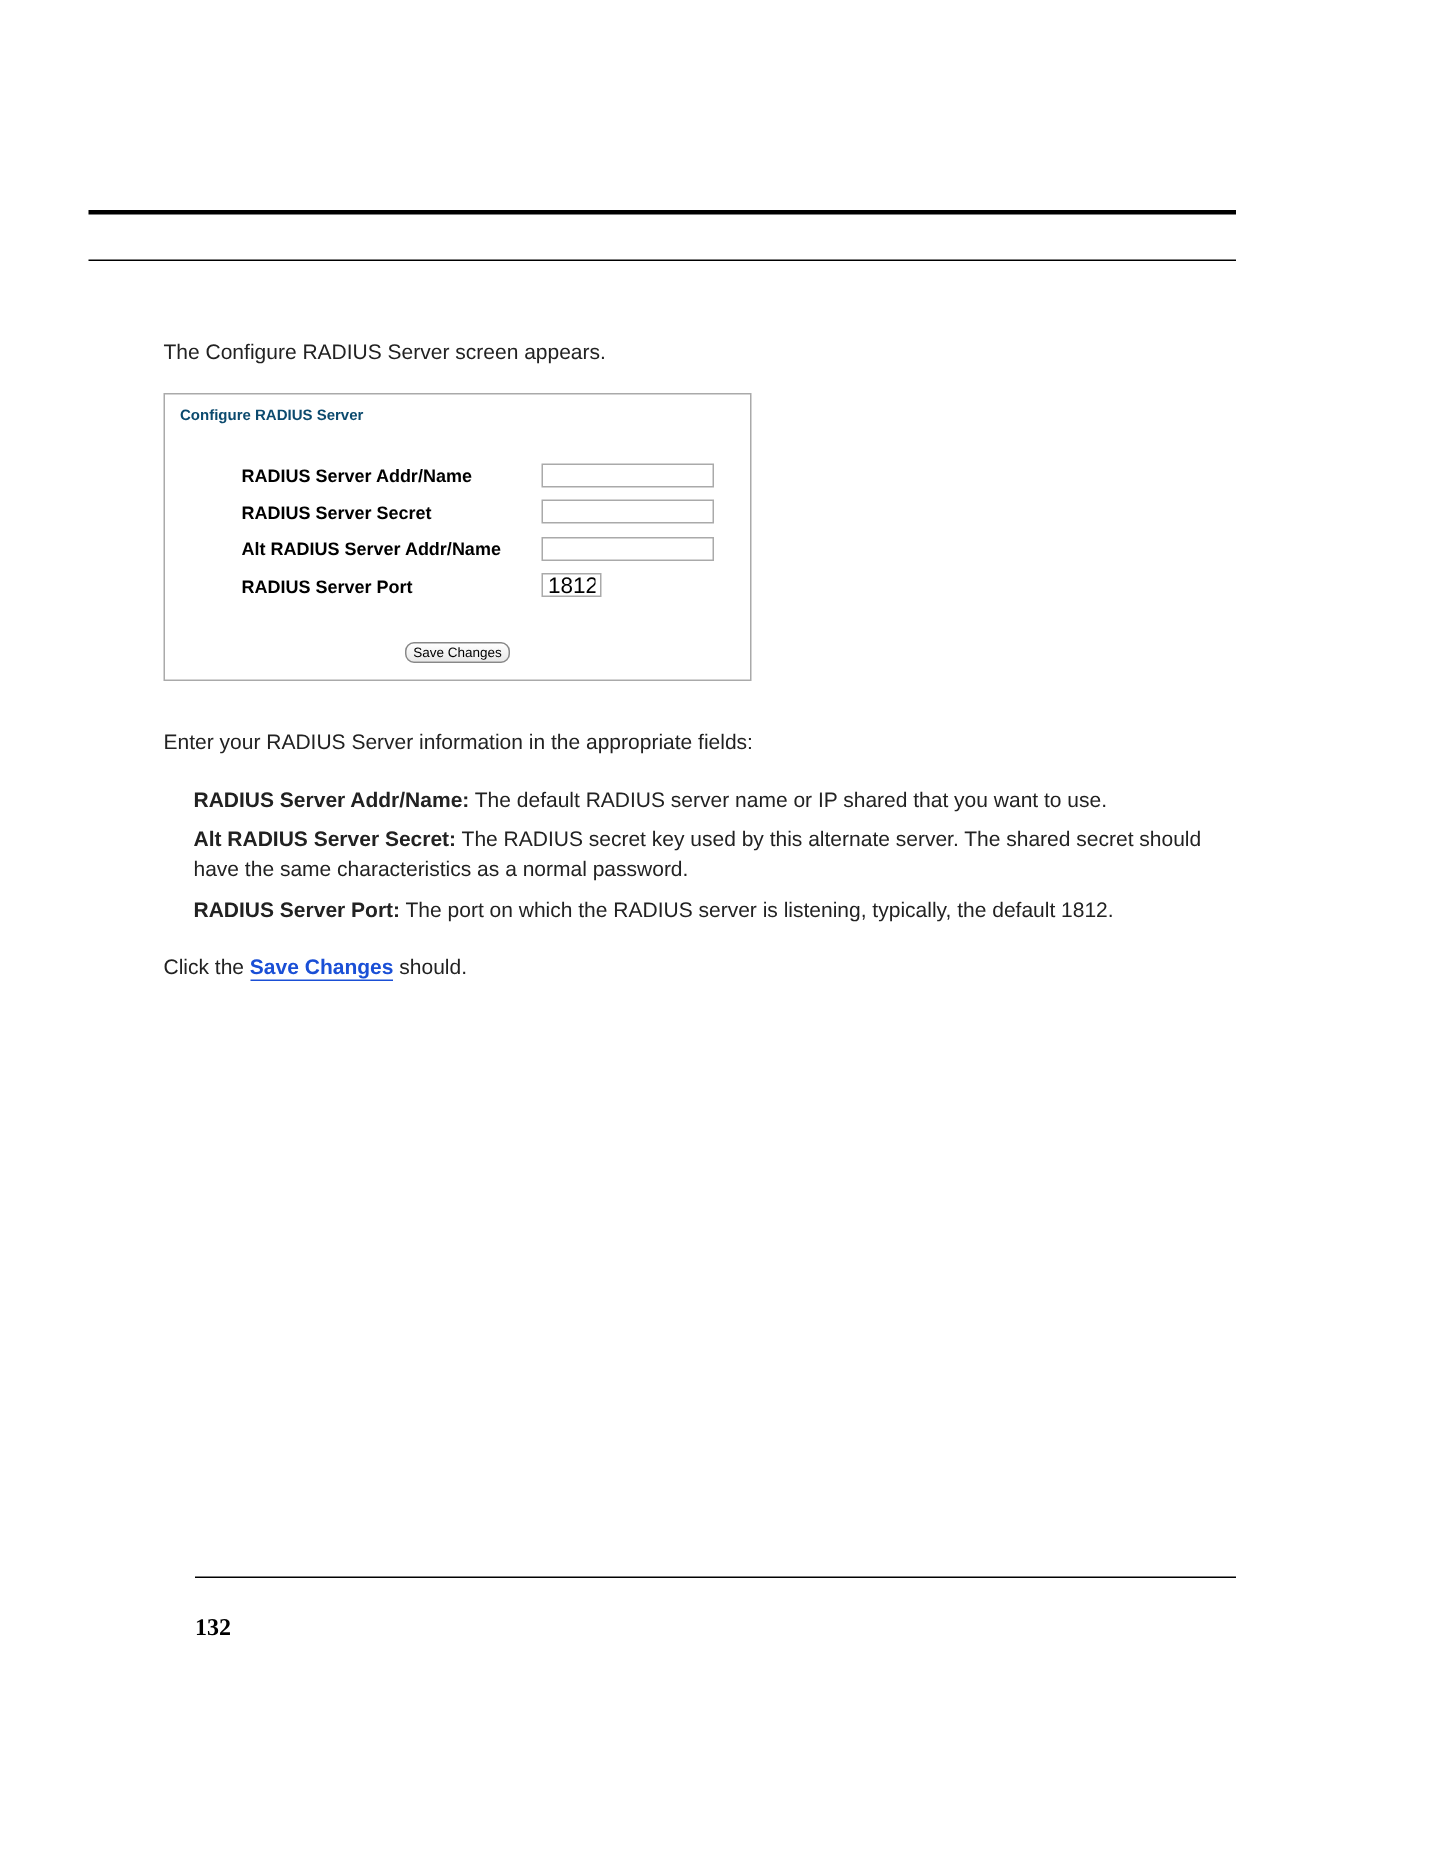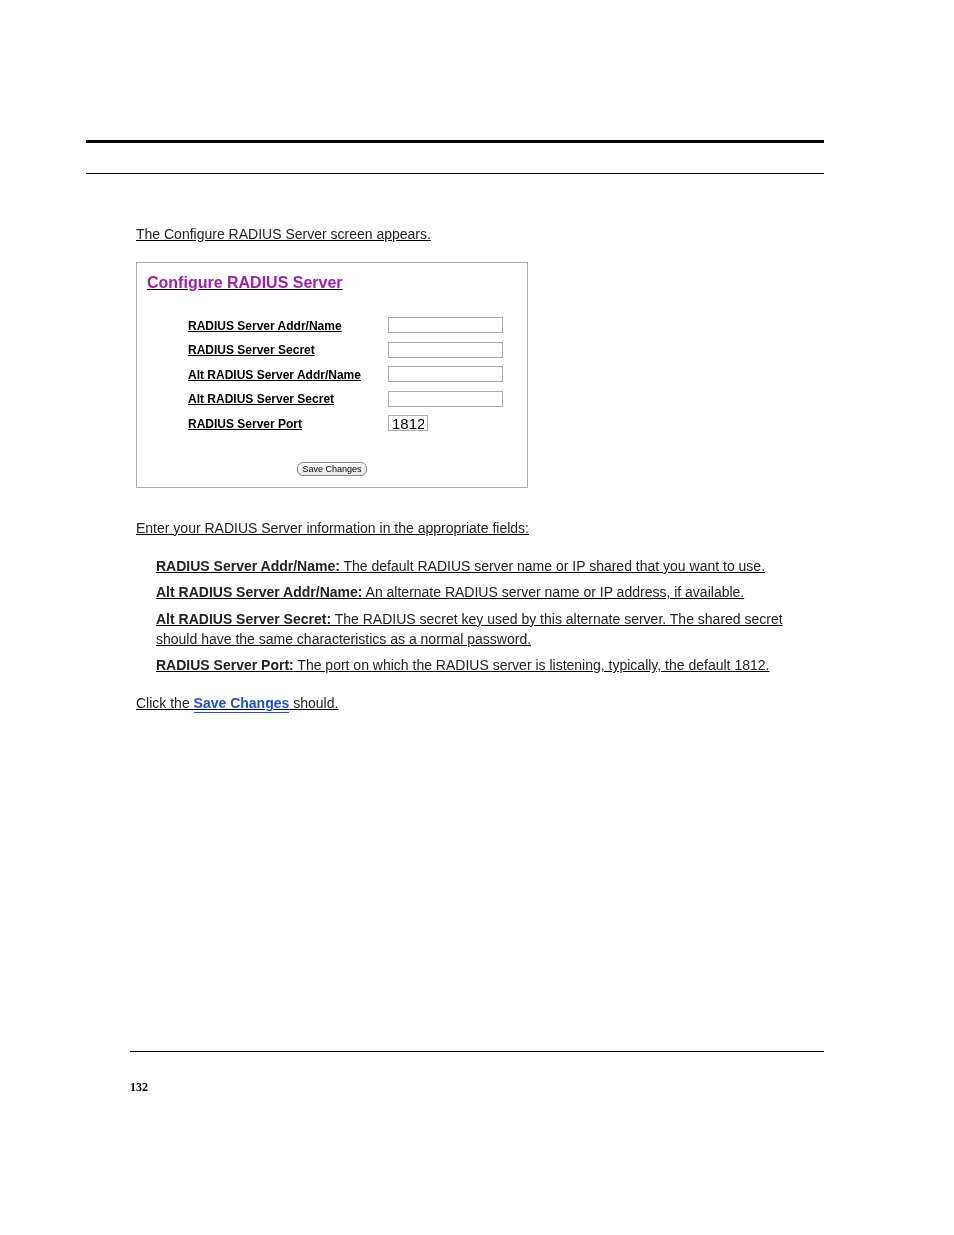--- a/index.html
+++ b/index.html
@@ -7,22 +7,21 @@
     padding: 0;
     background: #fff;
     font-family: Arial, Helvetica, sans-serif;
     color: #000;
   }
   .page {
     width: 954px;
     height: 1235px;
     position: relative;
     box-sizing: border-box;
-    padding: 140px 130px 60px 86px;
-    text-decoration: underline;
+    padding: 140px 130px 60px 59px;
   }
   .rule-thick {
     border: 0;
     border-top: 3px solid #000;
     margin: 0 0 30px 0;
   }
   .rule-thin {
     border: 0;
     border-top: 1px solid #000;
     margin: 0 0 50px 0;
@@ -39,22 +38,22 @@
   .panel {
     width: 370px;
     border: 1px solid #aaa;
     background: #fff;
     margin: 10px 0 30px 0;
     padding: 8px 10px 10px 10px;
     font-size: 11px;
   }
   .panel-title {
     font-weight: bold;
-    color: #a21caf;
-    font-size: 16px;
+    color: #0c4a6e;
+    font-size: 10px;
     margin: 0 0 18px 0;
   }
   .form-table {
     width: 330px;
     margin-left: 40px;
     border-collapse: separate;
     border-spacing: 0 4px;
   }
   .form-table td.label {
     font-size: 12px;
@@ -98,21 +97,21 @@
     color: #1a4fd6;
     border-bottom: 1px solid #1a4fd6;
     padding-bottom: 1px;
   }
   .page-number {
     position: absolute;
     left: 130px;
     bottom: 140px;
     font-family: "Times New Roman", Times, serif;
     font-weight: bold;
-    font-size: 12px;
+    font-size: 16px;
   }
   .footer-rule {
     position: absolute;
     left: 130px;
     right: 130px;
     bottom: 175px;
     border: 0;
     border-top: 1px solid #000;
   }
 </style>
@@ -138,43 +137,36 @@
         </tr>
         <tr>
           <td class="label">RADIUS Server Secret</td>
           <td class="field"><input type="text" class="input-wide" value="" style=""></td>
         </tr>
         <tr>
           <td class="label">Alt RADIUS Server Addr/Name</td>
           <td class="field"><input type="text" class="input-wide" value="" style=""></td>
         </tr>
         <tr>
-          <td class="label">Alt RADIUS Server Secret</td>
-          <td class="field"><input type="text" class="input-wide" value="" style=""></td>
-        </tr>
-        <tr>
           <td class="label">RADIUS Server Port</td>
           <td class="field"><input type="text" class="input-narrow" value="1812" style=""></td>
         </tr>
       </tbody>
         </table>
 
       <div class="panel-btn-row">
         <button class="panel-btn">Save Changes</button>
       </div>
     </div>
 
     <p class="para">Enter your RADIUS Server information in the appropriate fields:</p>
 
     <div class="defs">
       <p>
         <span class="bold">RADIUS Server Addr/Name:</span><span> The default RADIUS server name or IP shared that you want to use.</span>
-      </p>
-      <p>
-        <span class="bold">Alt RADIUS Server Addr/Name:</span><span> An alternate RADIUS server name or IP address, if available.</span>
       </p>
       <p>
         <span class="bold">Alt RADIUS Server Secret:</span><span> The RADIUS secret key used by this alternate server. The shared secret should have the same characteristics as a normal password.</span>
       </p>
       <p>
         <span class="bold">RADIUS Server Port:</span><span> The port on which the RADIUS server is listening, typically, the default 1812.</span>
       </p>
     </div>
 
     <p class="para">

